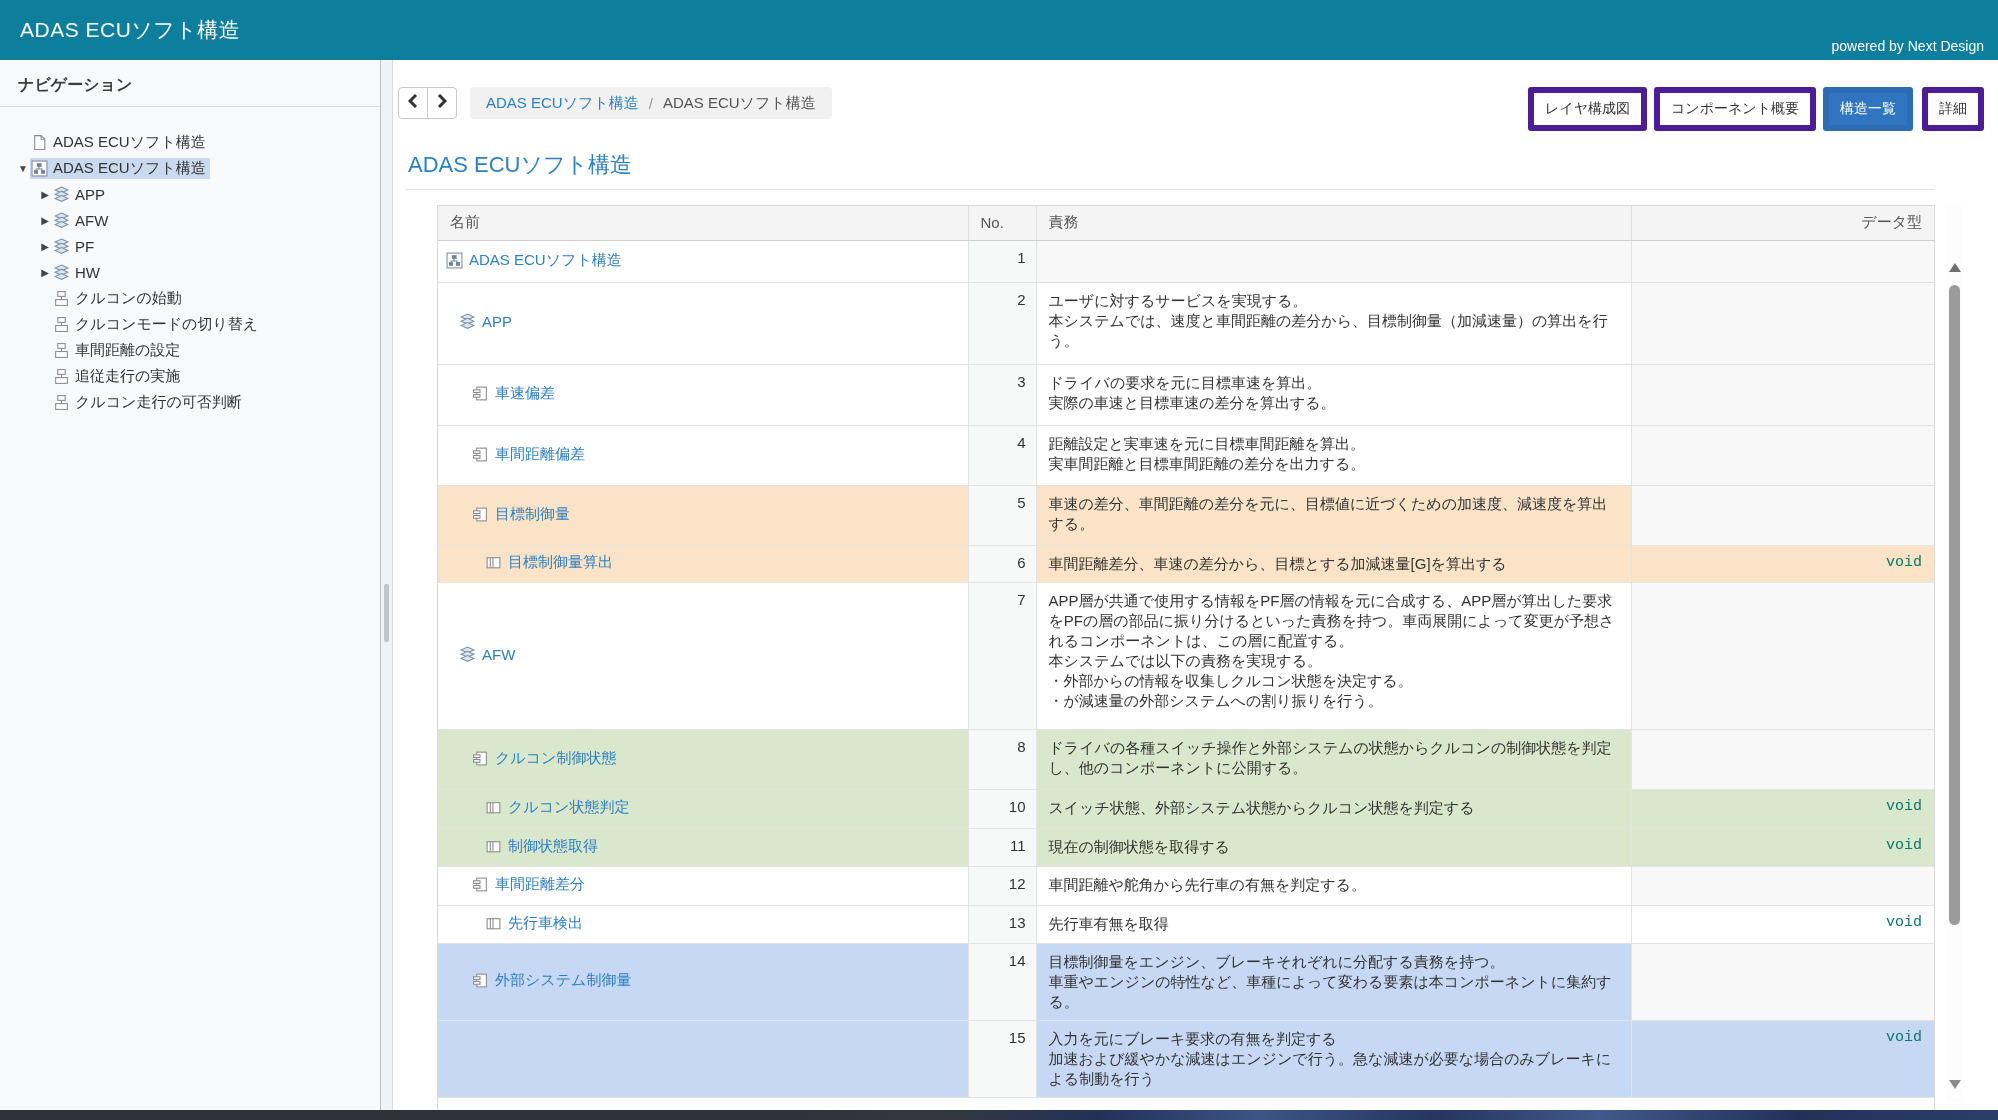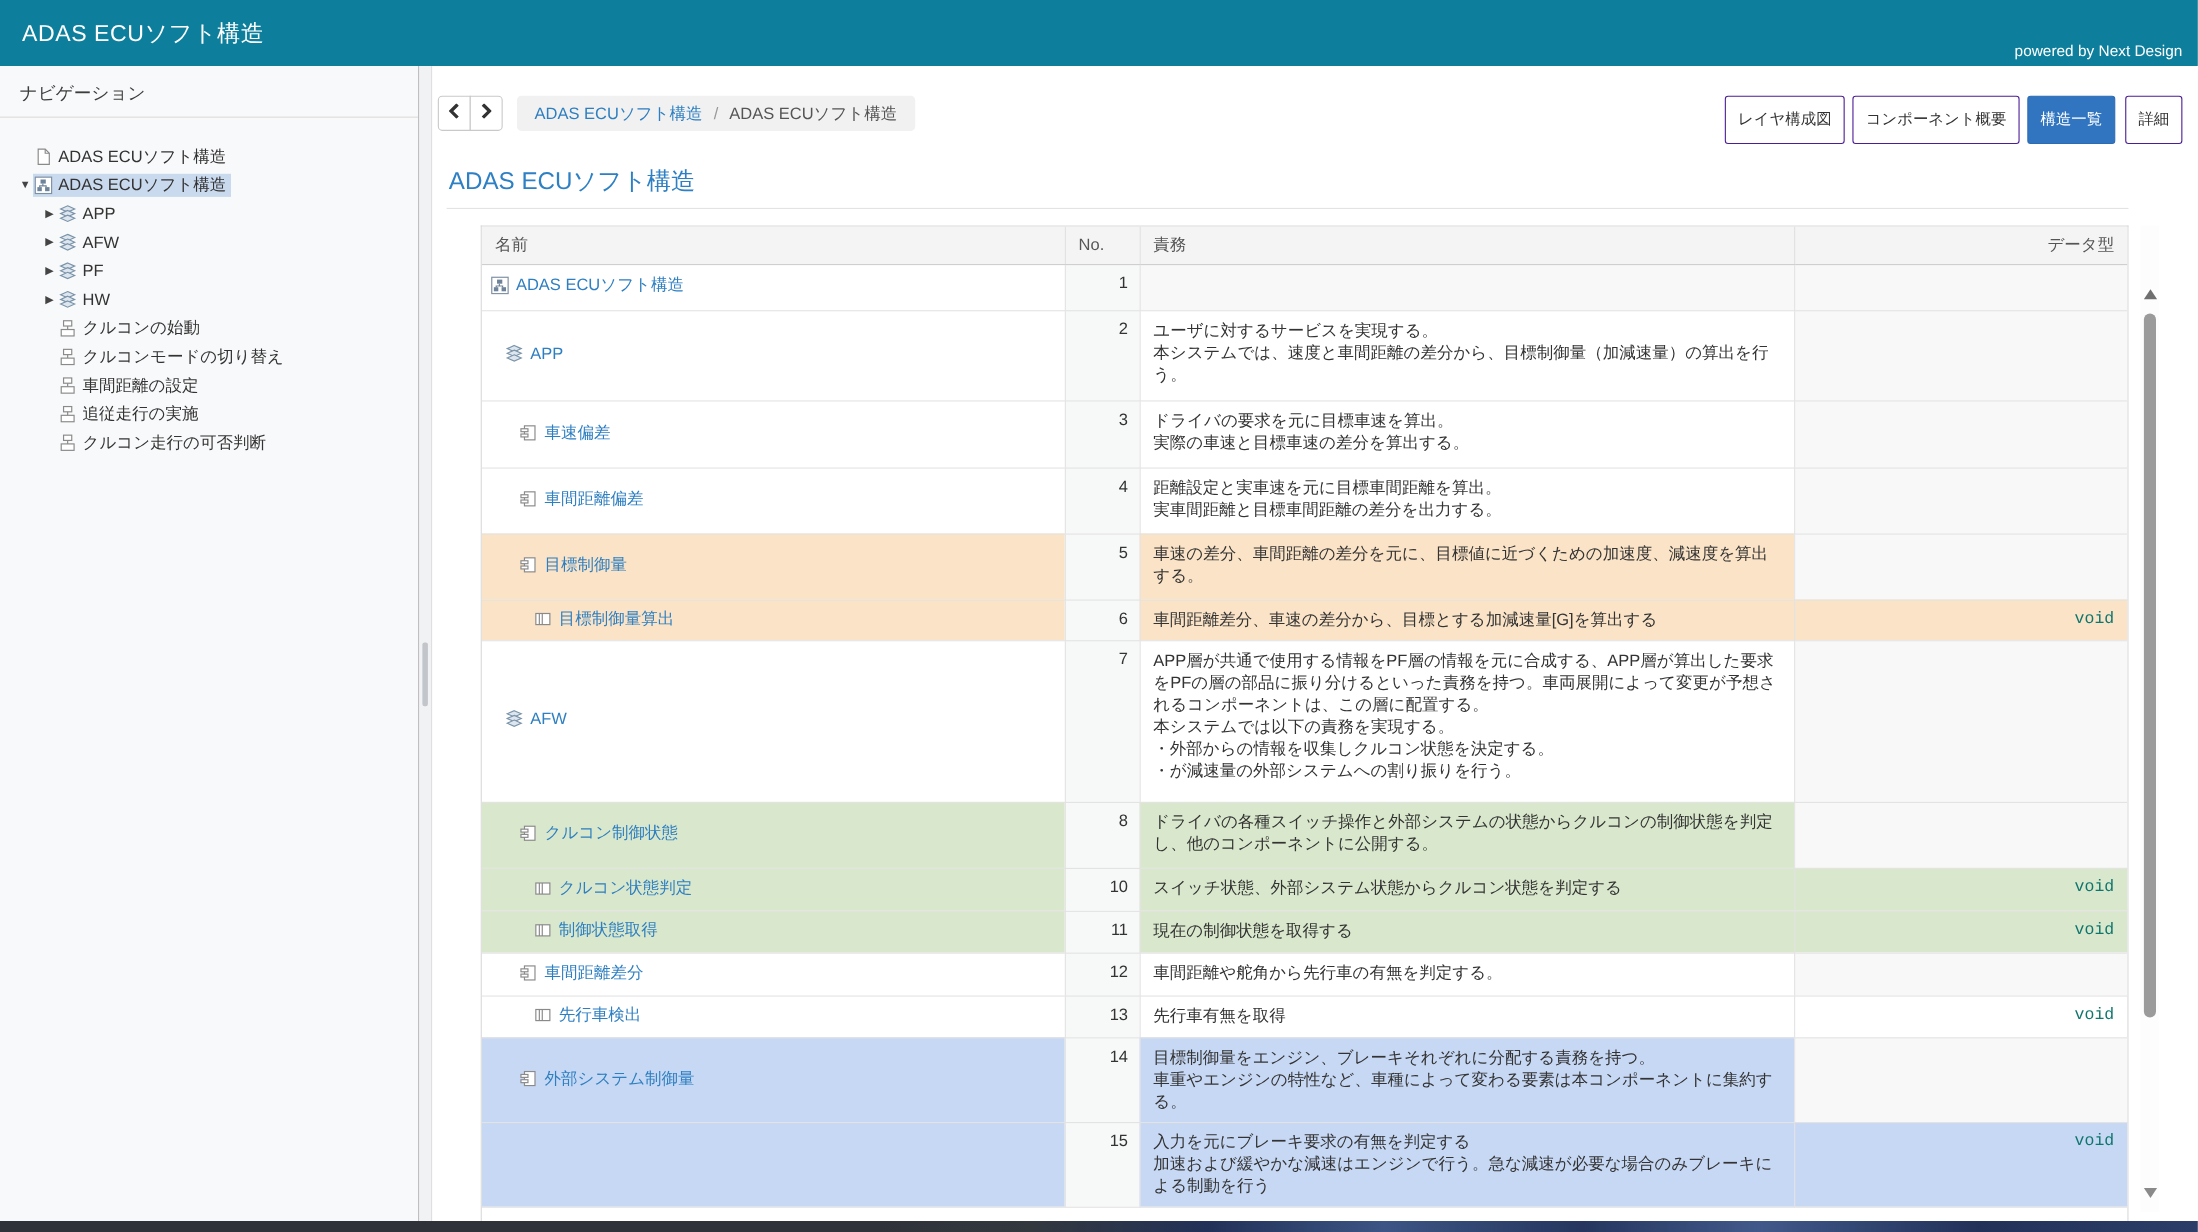--- a/index.html
+++ b/index.html
@@ -6,21 +6,21 @@
   html,body { width:1998px; height:1120px; overflow:hidden; background:#fff;
     font-family:"Liberation Sans","DejaVu Sans",sans-serif; color:#333; }
 
   
   .appbar { position:absolute; left:0; top:0; width:1998px; height:60px; background:#0d7f9c; }
   .app-title { position:absolute; left:20px; top:16px; font-size:21px; font-weight:500; color:#fff; letter-spacing:.5px; }
   .powered { position:absolute; right:14px; bottom:6px; font-size:14px; color:#fff; }
 
   
   .navpanel { position:absolute; left:0; top:60px; width:380px; height:1050px; background:#f8f9fa; overflow:hidden; }
-  .nav-title { padding:15px 0 10px 18px; font-size:16px; color:#3c3c3c; }
+  .nav-title { padding:15px 0 10px 18px; font-size:16px; color:#3c3c3c;font-weight:bold; }
   .nav-sep { border-bottom:1px solid #dcdcdc; }
   .tree { margin-top:22px; }
   .tree-item { display:flex; align-items:center; height:26px; font-size:15px; color:#333; cursor:default; white-space:nowrap; }
   .tree-item .expander { width:14px; text-align:center; font-size:10px; color:#444; flex:0 0 14px; }
   .tree-item .t-icon { width:18px; height:17px; margin-right:4px; flex:0 0 18px; }
   .tree-item .t-icon svg { width:17px; height:17px; display:block; }
   .tree-label-wrap { display:flex; align-items:center; padding:1px 4px 1px 1px; }
   .tree-item.selected .tree-label-wrap { background:#c9d9ee; }
   .lv0 { padding-left:16px; } .lv1 { padding-left:38px; }
 
@@ -39,21 +39,21 @@
   .navbtn svg { width:10px; height:14px; }
 
   .crumb { position:absolute; left:77px; top:27px; height:32px; background:#f1f1f1; border-radius:4px;
     display:flex; align-items:center; padding:0 16px; font-size:15px; }
   .crumb a.parent { color:#2e7fc1; text-decoration:none; cursor:pointer; }
   .crumb .sep { color:#999; margin:0 10px; }
   .crumb .current { color:#555; }
 
   .viewbtns { position:absolute; right:14px; top:27px; display:flex; gap:7px; }
   .viewbtn { height:44px; padding:11px 11px; font-size:14px; color:#333; background:#fff;
-    border:1px solid #4c1d95; border-radius:3px; display:flex; align-items:center; cursor:pointer; white-space:nowrap; }
+    border:6px solid #4c1d95; border-radius:3px; display:flex; align-items:center; cursor:pointer; white-space:nowrap; }
   .viewbtn.active { background:#3175c0; border-color:#2d6bb2; color:#fff; }
   .viewbtn.detail { margin-left:2px; }
 
   .page-title { position:absolute; left:15px; top:90px; font-size:22px; color:#2e80c4; }
   .title-rule { position:absolute; left:13px; top:129px; width:1529px; border-bottom:1px solid #e3e3e3; }
 
   
   .tablewrap { position:absolute; left:44px; top:145px; width:1498px; height:1047px; overflow:hidden;
     border:1px solid #d9d9d9; border-bottom:none; }
   table { border-collapse:collapse; table-layout:fixed; width:1496px; font-size:15px; }

